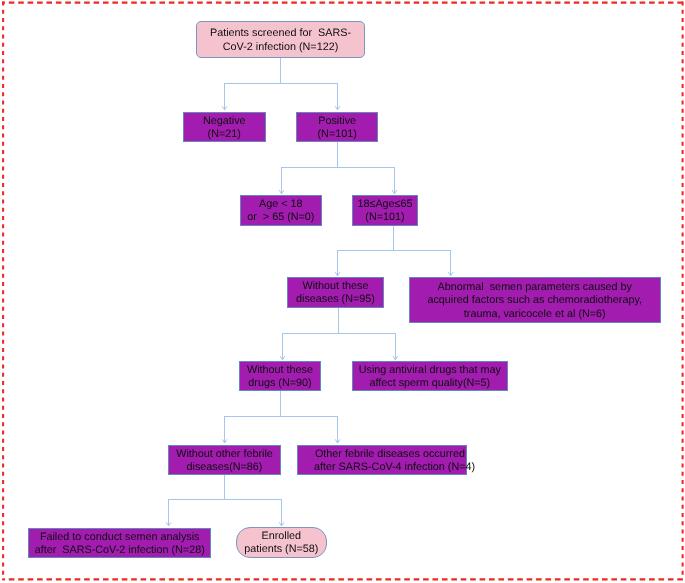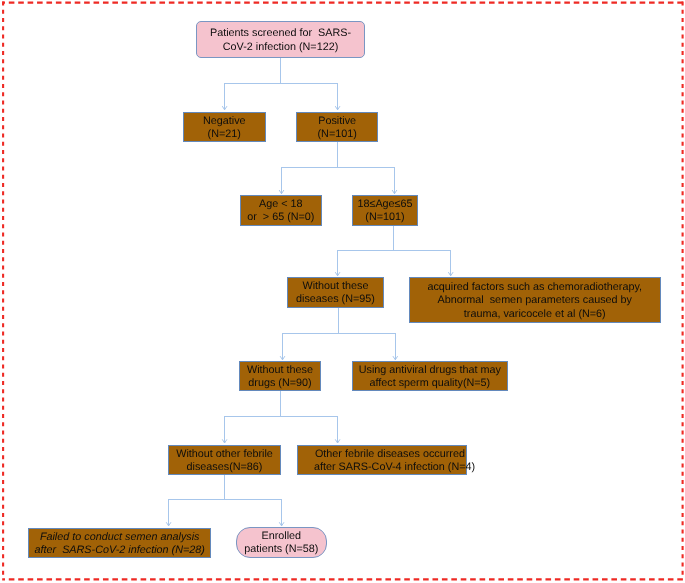--- a/index.html
+++ b/index.html
@@ -7,21 +7,21 @@
   body{width:685px;height:583px;font-family:"Liberation Sans",sans-serif;overflow:hidden;}
   #root{position:relative;width:685px;height:583px;background:#fff;}
   .node{will-change:transform;}
   svg.layer{position:absolute;left:0;top:0;width:685px;height:583px;}
   .node{position:absolute;box-sizing:border-box;display:flex;flex-direction:column;
         align-items:flex-end;justify-content:center;text-align:center;
         font-size:10.8px;line-height:13.2px;color:#0d0d0d;
         -webkit-font-smoothing:antialiased;text-rendering:geometricPrecision;}
   .node .tw{position:relative;top:1.2px;width:100%;}
   .node .ln{display:block;white-space:pre;}
-  .blue{background:#a16207;border:1px solid #6389BC;}
+  .blue{background:#a21caf;border:1px solid #6389BC;}
   .pink{background:#F5C3CE;border:1px solid #7A96C3;border-radius:5px;}
 </style>
 </head>
 <body>
 
 <div id="root">
   <svg class="layer">
     <g id="frame">
       <line x1="2.2" y1="2.6" x2="683.5" y2="2.6" stroke-dashoffset="2.82" stroke="#EE2A24" stroke-width="2.1" stroke-dasharray="5.6 3.8155"></line>
       <line x1="2.2" y1="579.4" x2="683.5" y2="579.4" stroke-dashoffset="2.82" stroke="#EE2A24" stroke-width="2.1" stroke-dasharray="5.6 3.8155"></line>
@@ -99,22 +99,22 @@
         </div>
       </div>
       <div class="node blue" style="left: 287.2px; top: 277.2px; width: 96.9px; height: 30.6px;">
         <div class="tw">
           <span class="ln">Without these</span>
           <span class="ln">diseases (N=95)</span>
         </div>
       </div>
       <div class="node blue" style="left: 408.5px; top: 277px; width: 251.5px; height: 45.5px;">
         <div class="tw">
+          <span class="ln">Abnormal  semen parameters caused by</span>
           <span class="ln">acquired factors such as chemoradiotherapy,</span>
-          <span class="ln">Abnormal  semen parameters caused by</span>
           <span class="ln">trauma, varicocele et al (N=6)</span>
         </div>
       </div>
       <div class="node blue" style="left: 239.3px; top: 361.1px; width: 82px; height: 29.5px;">
         <div class="tw">
           <span class="ln">Without these</span>
           <span class="ln">drugs (N=90)</span>
         </div>
       </div>
       <div class="node blue" style="left: 352.3px; top: 361.1px; width: 155.7px; height: 29.5px;">
@@ -128,21 +128,21 @@
           <span class="ln">Without other febrile</span>
           <span class="ln">diseases(N=86)</span>
         </div>
       </div>
       <div class="node blue" style="left: 296.7px; top: 444.8px; width: 169.8px; height: 29.5px; padding-left: 16px;">
         <div class="tw">
           <span class="ln">Other febrile diseases occurred</span>
           <span class="ln">after SARS-CoV-4 infection (N=4)</span>
         </div>
       </div>
-      <div class="node blue" style="left: 27.8px; top: 527.9px; width: 183.4px; height: 29.5px; font-style: italic;">
+      <div class="node blue" style="left: 27.8px; top: 527.9px; width: 183.4px; height: 29.5px;">
         <div class="tw">
           <span class="ln">Failed to conduct semen analysis</span>
           <span class="ln">after  SARS-CoV-2 infection (N=28)</span>
         </div>
       </div>
       <div class="node pink" style="left: 235.6px; top: 527.2px; width: 90.6px; height: 30.6px; border-radius: 14px;">
         <div class="tw">
           <span class="ln">Enrolled</span>
           <span class="ln">patients (N=58)</span>
         </div>

